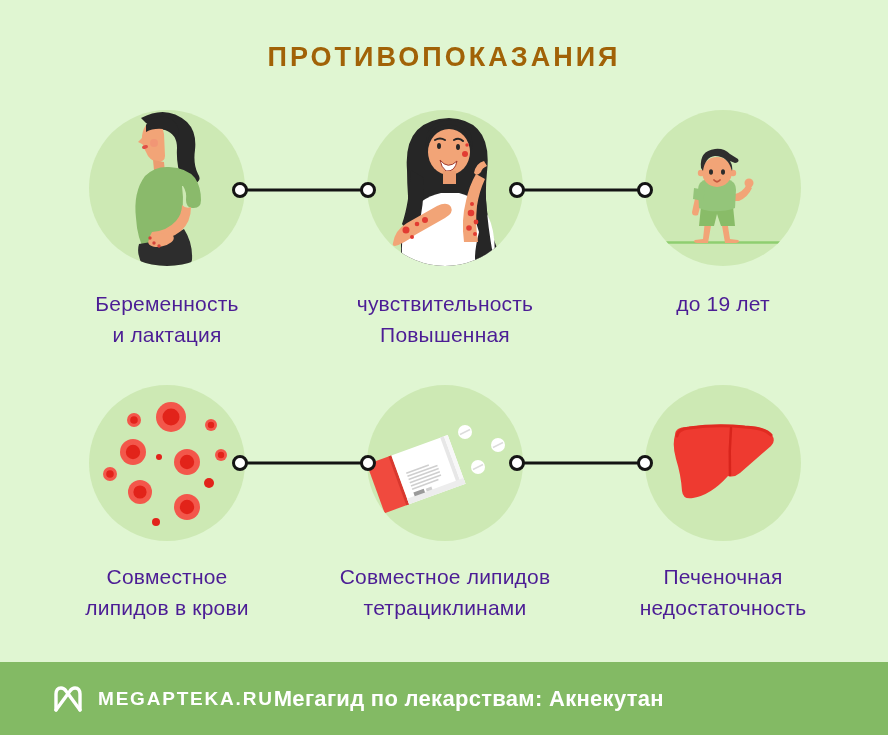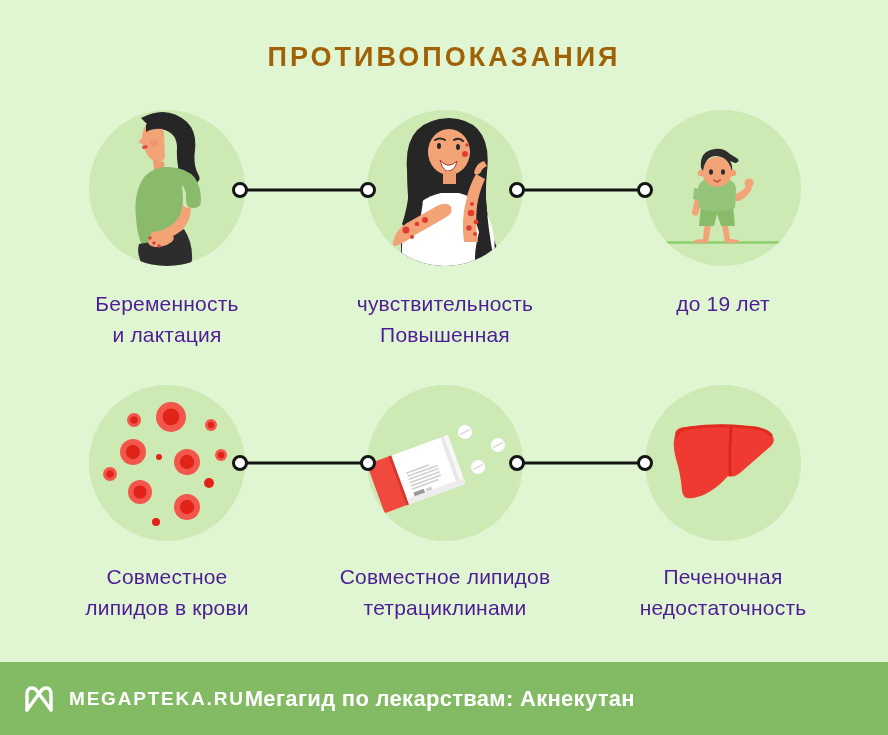--- a/index.html
+++ b/index.html
@@ -35,21 +35,21 @@
   }
   .l1 { left:17px;  top:288px; }
   .l2 { left:295px; top:288px; }
   .l3 { left:573px; top:288px; }
   .l4 { left:17px;  top:561px; }
   .l5 { left:295px; top:561px; }
   .l6 { left:573px; top:561px; }
   .footer {
     position:absolute; left:0; top:662px; width:888px; height:73px;
     background:#83ba64; display:flex; align-items:center;
-    padding:0 23px; box-sizing:border-box; color:#ffffff;
+    padding:0 52px; box-sizing:border-box; color:#ffffff;
   }
   .brand {
     margin-left:14px; font-size:19px; font-weight:800;
     letter-spacing:1.8px;
   }
   .tagline {
     font-size:22px; font-weight:700;
     letter-spacing:0.3px;
   }
 </style>

